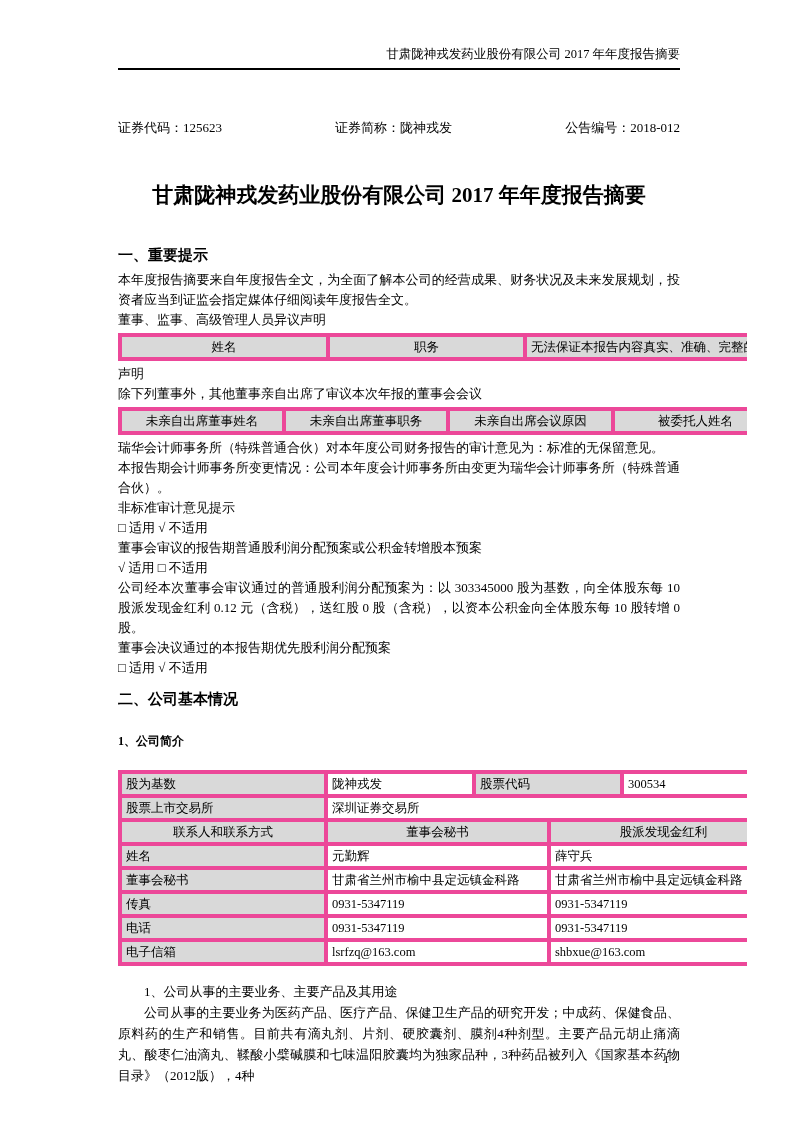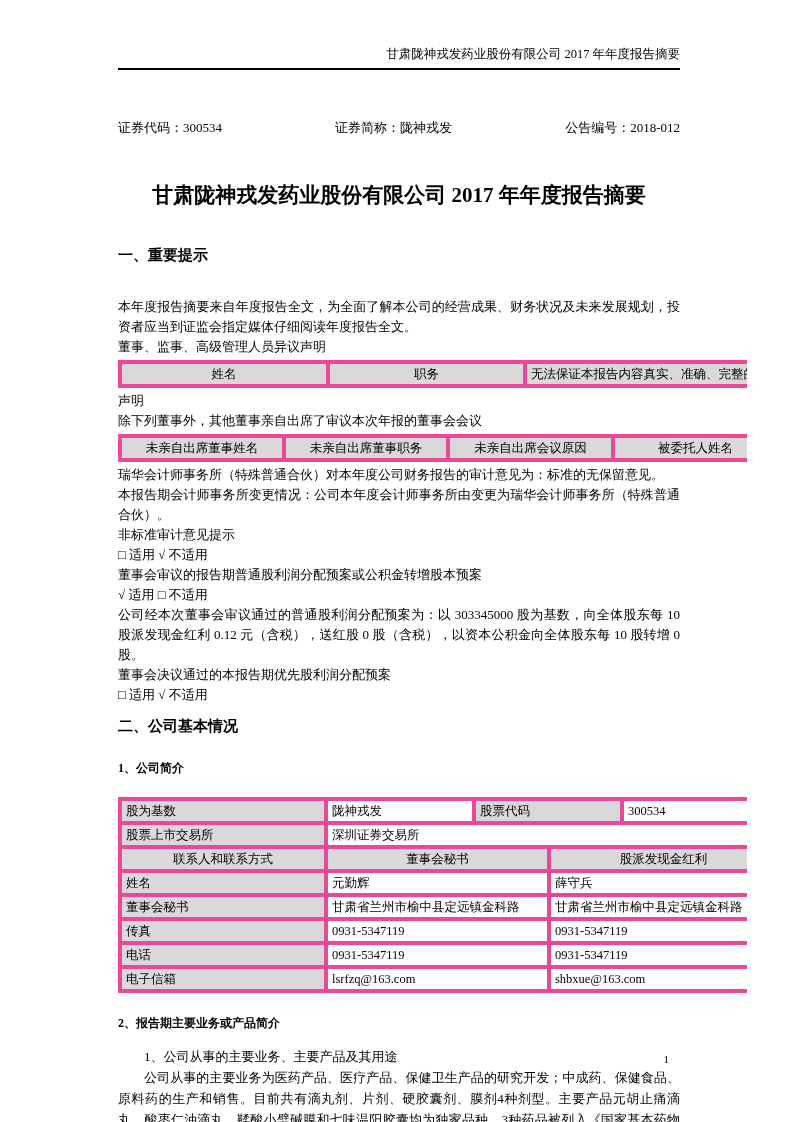--- a/index.html
+++ b/index.html
@@ -44,21 +44,21 @@
     line-height:17px;
   }
   .sec-heading.tight { margin-top:12px; }
   .sub-heading {
     margin-top:26px;
     font-size:12px;
     font-weight:bold;
     font-family:Liberation Serif, serif;
     line-height:16px;
   }
-  .flow { margin-top:34px; }
+  .flow { margin-top:7px; }
   .line, .para {
     font-size:13px;
     line-height:20px;
     text-align:justify;
   }
   table {
     border-collapse:collapse;
     width:658px;
     table-layout:fixed;
     margin:3px 0;
@@ -87,21 +87,21 @@
 </head>
 <body>
 
 <div class="page">
 
   <div class="running-header">
     <span>甘肃陇神戎发药业股份有限公司 2017 年年度报告摘要</span>
   </div>
 
   <div class="meta-row">
-    <span>证券代码：300534</span>
+    <span>证券代码：125623</span>
     <span>证券简称：陇神戎发</span>
     <span>公告编号：2018-012</span>
   </div>
 
   <div class="doc-title">甘肃陇神戎发药业股份有限公司 2017 年年度报告摘要</div>
 
   <div class="sec-heading">一、重要提示</div>
 
   <div class="flow">
     <div class="para">本年度报告摘要来自年度报告全文，为全面了解本公司的经营成果、财务状况及未来发展规划，投资者应当到证监会指定媒体仔细阅读年度报告全文。</div>
@@ -202,21 +202,20 @@
       <td colspan="2">0931-5347119</td>
     </tr>
     <tr>
       <td class="lbl">电子信箱</td>
       <td colspan="2">lsrfzq@163.com</td>
       <td colspan="2">shbxue@163.com</td>
     </tr>
   </tbody>
     </table>
 
-  <div class="sub-heading" style="margin-top:22px;">2、报告期主要业务或产品简介</div>
 
   <div class="biz-block">
     <div class="line biz-indent">1、公司从事的主要业务、主要产品及其用途</div>
     <div class="para biz-indent" style="line-height:21px;">公司从事的主要业务为医药产品、医疗产品、保健卫生产品的研究开发；中成药、保健食品、原料药的生产和销售。目前共有滴丸剂、片剂、硬胶囊剂、膜剂4种剂型。主要产品元胡止痛滴丸、酸枣仁油滴丸、鞣酸小檗碱膜和七味温阳胶囊均为独家品种，3种药品被列入《国家基本药物目录》（2012版），4种</div>
   </div>
 
   <div class="page-number">1</div>
 
 </div>
 

